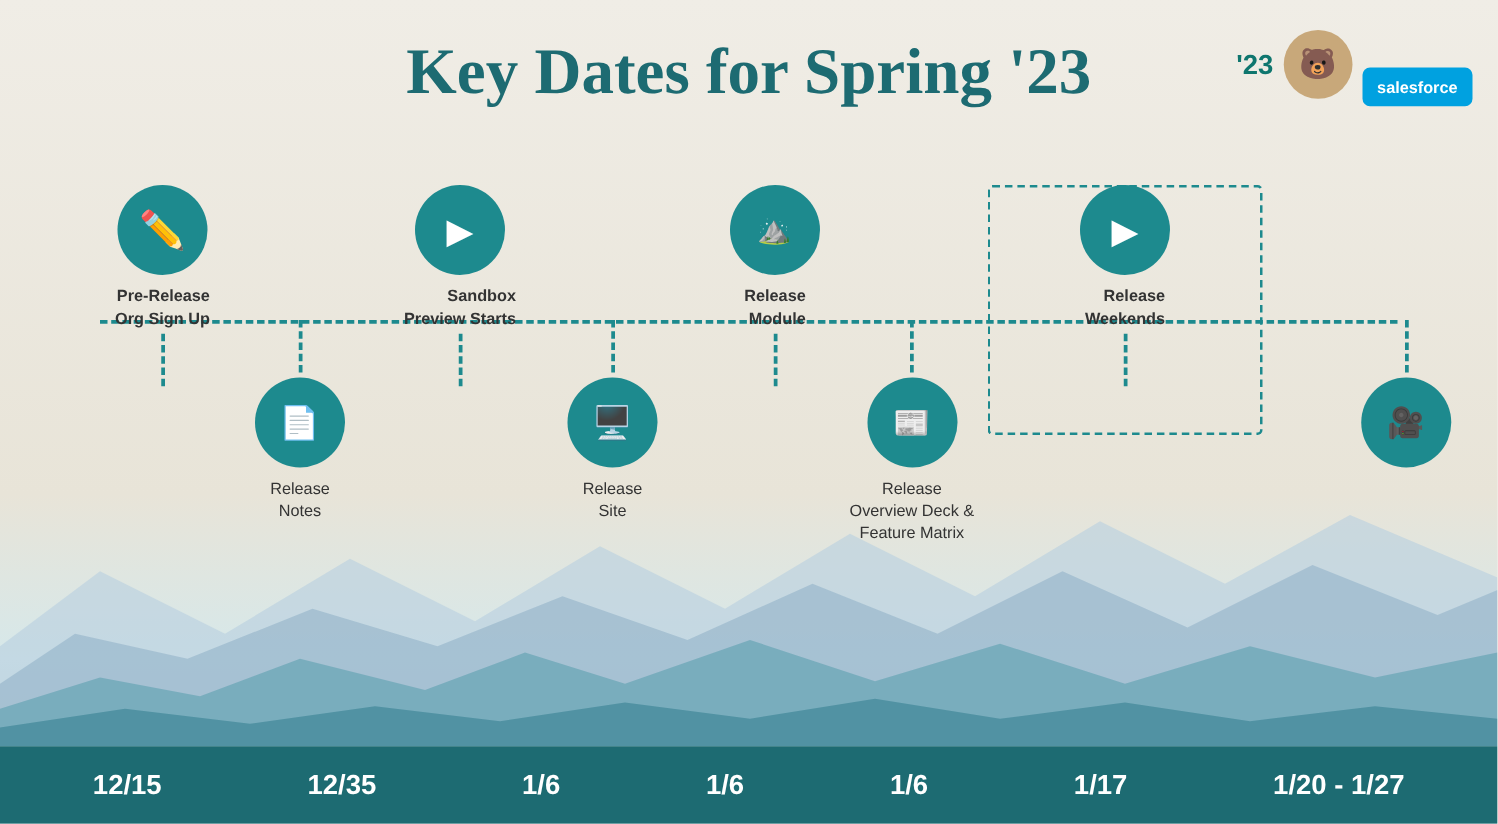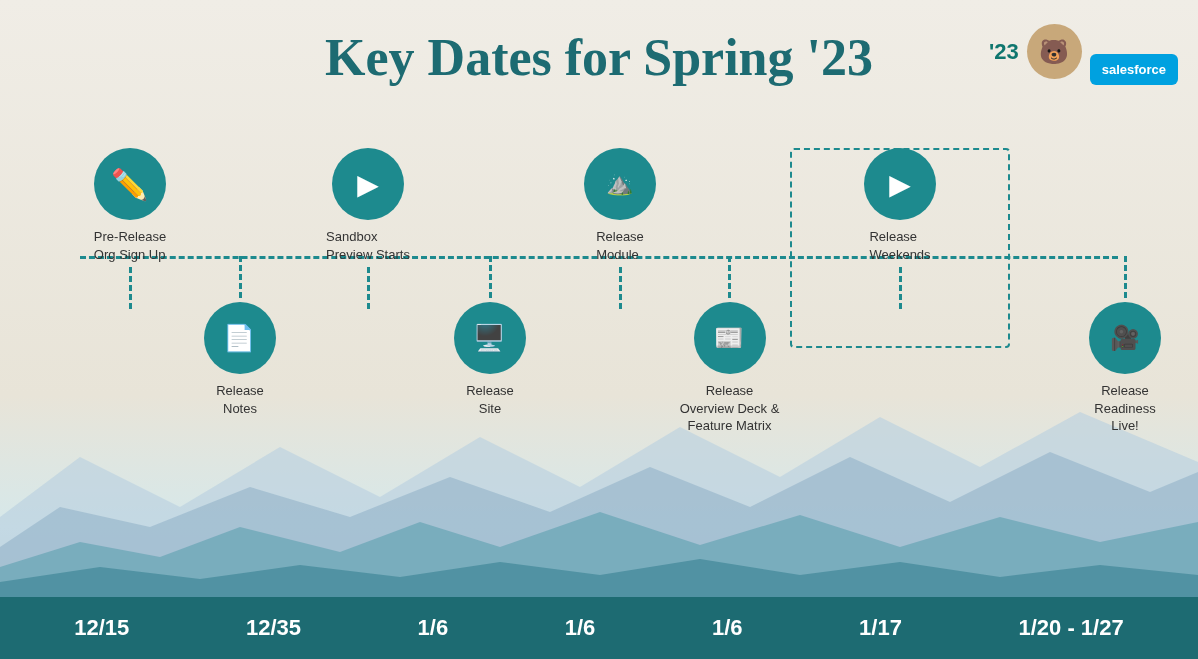--- a/index.html
+++ b/index.html
@@ -107,26 +107,26 @@
       background: #1d8a8e;
       display: flex;
       align-items: center;
       justify-content: center;
       color: white;
       font-size: 28px;
       flex-shrink: 0;
     }
 
     .t-item .lbl {
-      text-align: left;
+      text-align: right;
       font-size: 13px;
       color: #333;
       margin-top: 8px;
       line-height: 1.35;
-      font-weight: 400;
+      font-weight: 700;
     }
 
     .t-item .dashed-down {
       width: 0;
       border-left: 3px dashed #1d8a8e;
       height: 42px;
       margin-top: 4px;
     }
 
     
@@ -276,21 +276,20 @@
       <div class="dashed-up"></div>
       <div class="ic" style="font-size:24px;">📰</div>
       <div class="lbl">Release<br>Overview Deck &amp;<br>Feature Matrix</div>
     </div>
   </div>
 
   <div style="position:absolute;top:136px;left:1040px;display:flex;flex-direction:column;align-items:center;">
     <div class="b-item" style="width:110px;">
       <div class="dashed-up"></div>
       <div class="ic" style="font-size:24px;">🎥</div>
-      <div class="lbl">Release Readiness<br>Live!</div>
     </div>
   </div>
 
 </div>
 
 <div class="bottom-bar">
   <span class="date-label">12/15</span>
   <span class="date-label">12/35</span>
   <span class="date-label">1/6</span>
   <span class="date-label">1/6</span>

